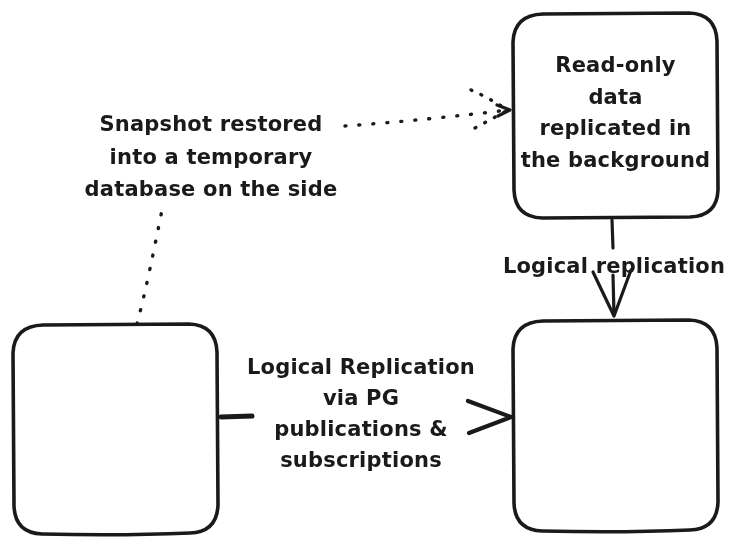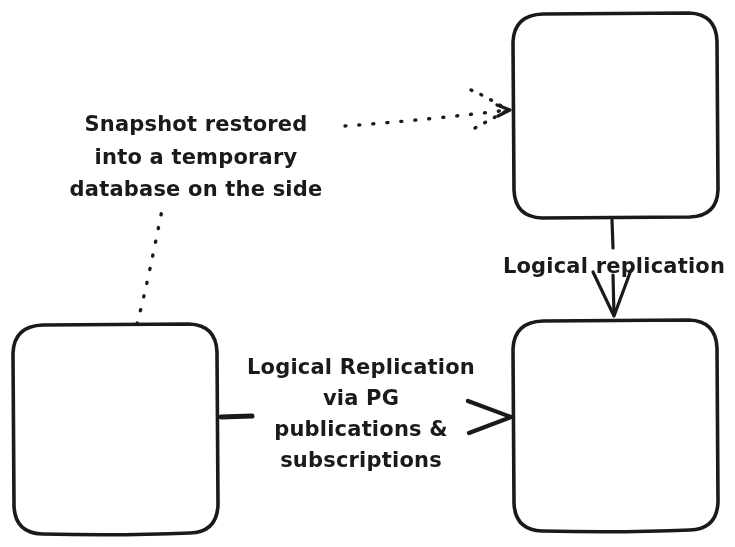--- a/index.html
+++ b/index.html
@@ -52,21 +52,21 @@
   .box-new-label {
     left: 514px;
     top: 406px;
     width: 203px;
     font-size: 21px;
     font-style: italic;
   }
 
   
   .label-snapshot {
-    left: 48px;
+    left: 63px;
     top: 108px;
     width: 296px;
     font-size: 21px;
     line-height: 1.55;
   }
   .label-logical-replication {
     left: 495px;
     top: 252px;
     width: 238px;
     font-size: 21px;
@@ -105,20 +105,24 @@
 
       <path d="M613,275 L614,315" stroke-width="3.2"></path>
       <path d="M593,272 L614,316 L631,270" stroke-width="3.2"></path>
 
       <path d="M221,417 L252,416" stroke-width="5"></path>
 
       <path d="M468,401 L511,417 L469,433" stroke-width="4.2"></path>
     </g>
   </svg>
 
+  <div class="node-label box-readonly-label">Read-only
+data
+replicated in
+the background</div>
 
 
 
   <div class="edge-label label-snapshot">Snapshot restored
 into a temporary
 database on the side</div>
 
   <div class="edge-label label-logical-replication">Logical replication</div>
 
   <div class="edge-label label-logical-pg">Logical Replication

